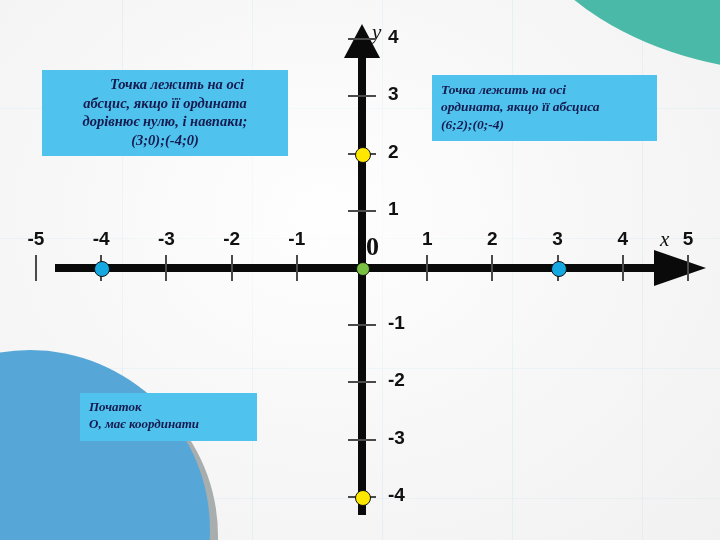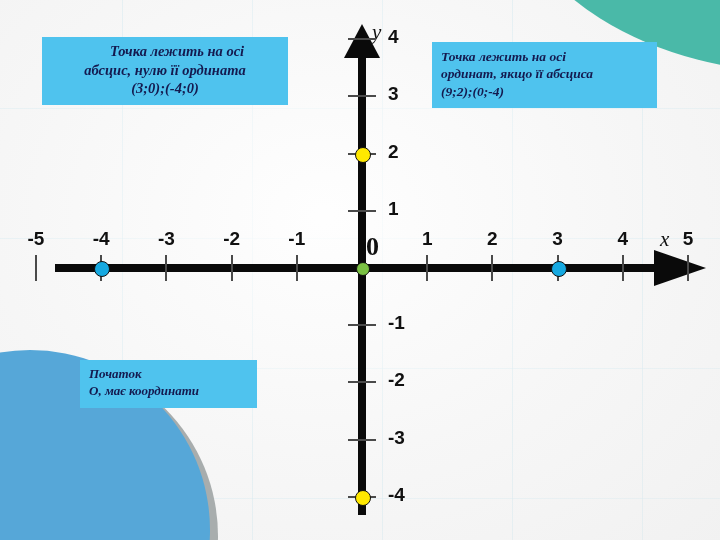--- a/index.html
+++ b/index.html
@@ -55,21 +55,21 @@
        font-family:"Liberation Serif",serif;}
   #x-name{left:660px;top:227px;}
   #y-name{left:372px;top:20px;}
 
   
   .pt{position:absolute;border-radius:50%;border:1px solid #111;}
 
   
   .box{position:absolute;background:#4fc3ee;color:#141a4f;
        font-family:"Liberation Serif",serif;font-style:italic;font-weight:bold;
-       line-height:1.28;}
+       line-height:1.28;margin-top:33px;}
   #box-abscissa{left:42px;top:37px;width:232px;padding:5px 7px 7px 7px;
        font-size:14.5px;text-align:justify;text-align-last:center;}
   #box-abscissa .ln1{display:block;text-indent:24px;text-align:justify;}
   #box-ordinate{left:432px;top:42px;width:208px;padding:6px 8px 8px 9px;font-size:13.5px;}
   #box-origin{left:80px;top:360px;width:160px;padding:6px 8px 9px 9px;font-size:13px;}
   .box p{margin:0;}
 </style>
 </head>
 <body>
 
@@ -133,28 +133,29 @@
   <div id="points-layer">
       <div class="pt" title="(0; 0)" style="left: 356px; top: 262px; width: 12px; height: 12px; background: rgb(122, 193, 67);"></div>
       <div class="pt" title="(-4;0)" style="left: 94.2px; top: 261px; width: 14px; height: 14px; background: rgb(22, 169, 225);"></div>
       <div class="pt" title="(3;0)" style="left: 550.6px; top: 261px; width: 14px; height: 14px; background: rgb(22, 169, 225);"></div>
       <div class="pt" title="(0;2)" style="left: 355px; top: 146.6px; width: 14px; height: 14px; background: rgb(255, 232, 0);"></div>
       <div class="pt" title="(0;-4)" style="left: 355px; top: 489.8px; width: 14px; height: 14px; background: rgb(255, 232, 0);"></div>
     </div>
 
   <div class="box" id="box-abscissa">
     <p class="ln1">Точка лежить на осі</p>
-    <p>абсцис, нулю її ордината</p>
+    <p>абсцис, якщо її ордината</p>
+    <p>дорівнює нулю, і навпаки;</p>
     <p style="text-align:left">(3;0);(-4;0)</p>
   </div>
 
   <div class="box" id="box-ordinate">
     <p>Точка лежить на осі</p>
-    <p>ординат, якщо її абсциса</p>
-    <p>(9;2);(0;-4)</p>
+    <p>ордината, якщо її абсциса</p>
+    <p>(6;2);(0;-4)</p>
   </div>
 
   <div class="box" id="box-origin">
     <p>Початок</p>
     <p>О, має координати</p>
   </div>
 
 </div>
 
 </body></html>

